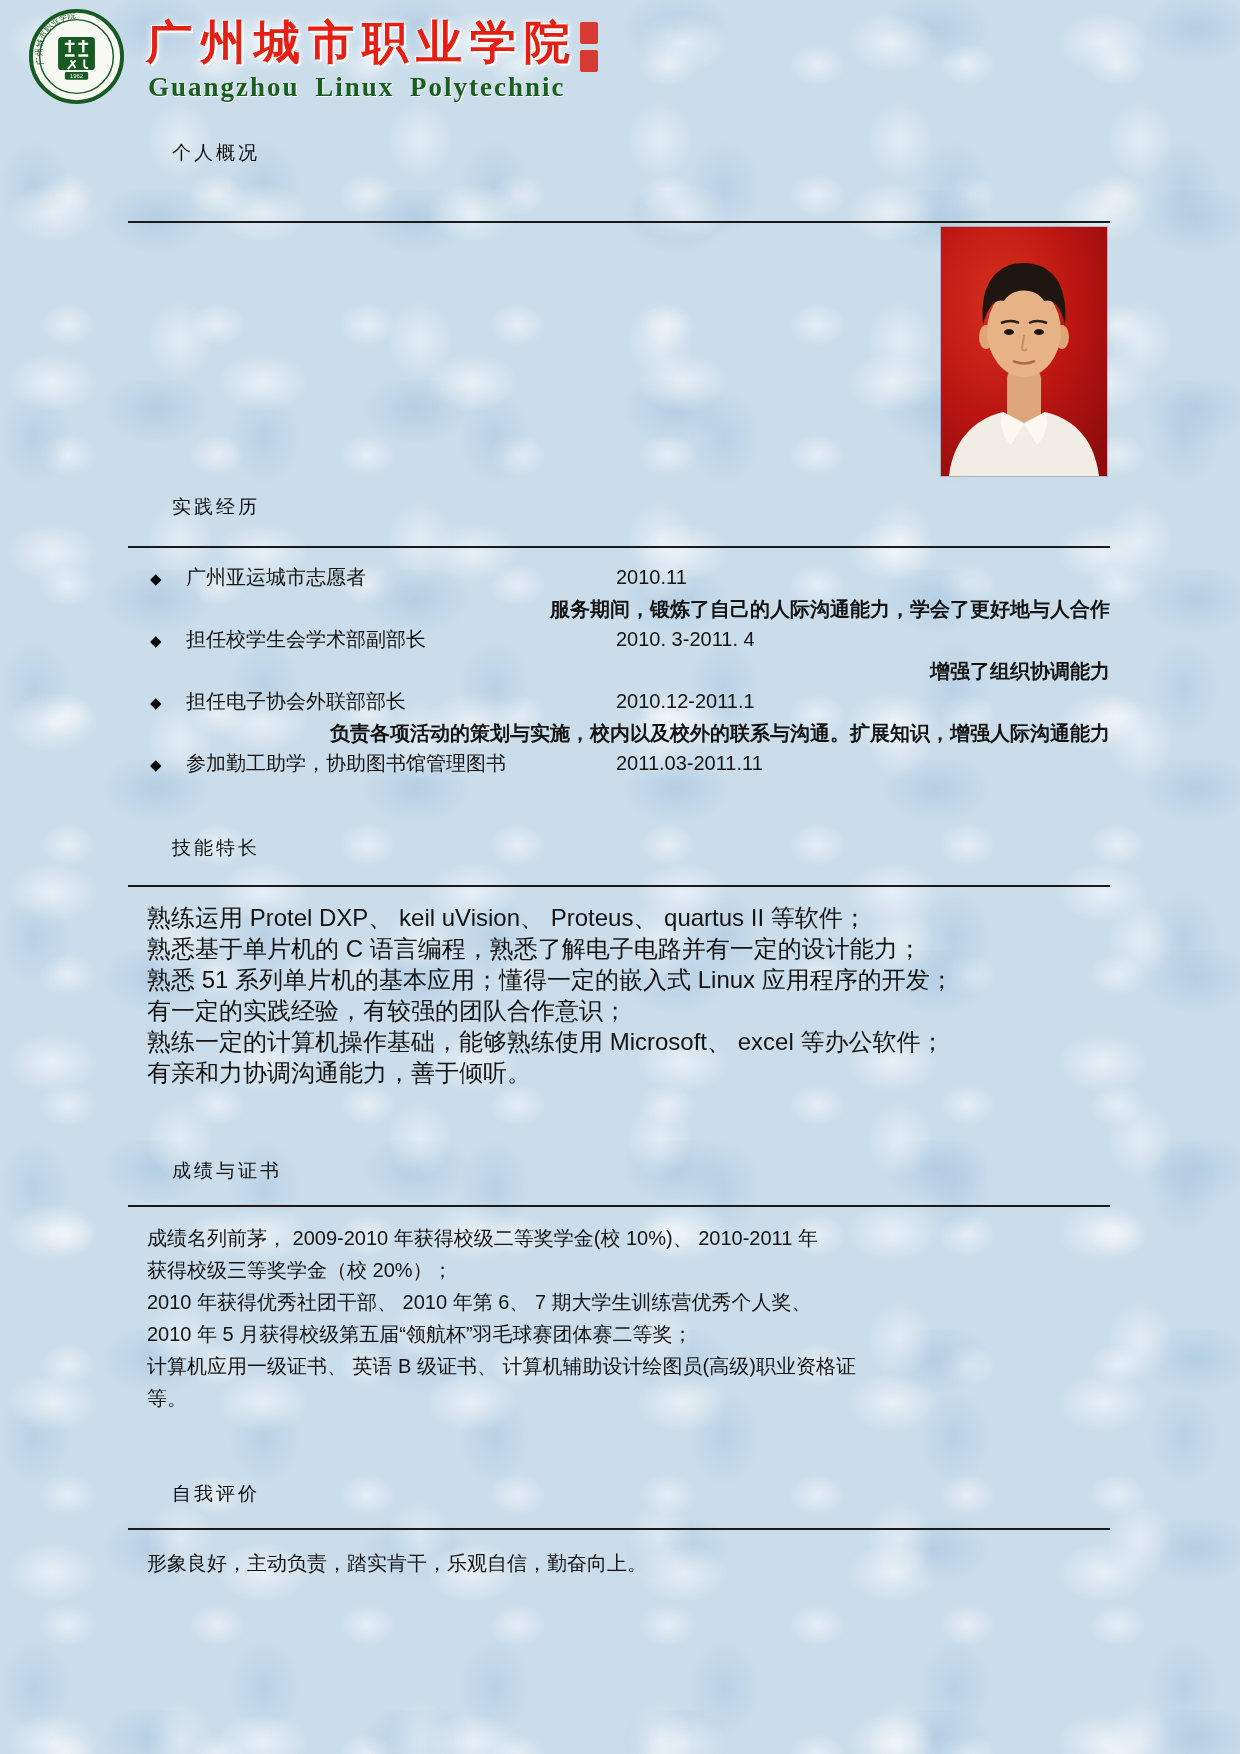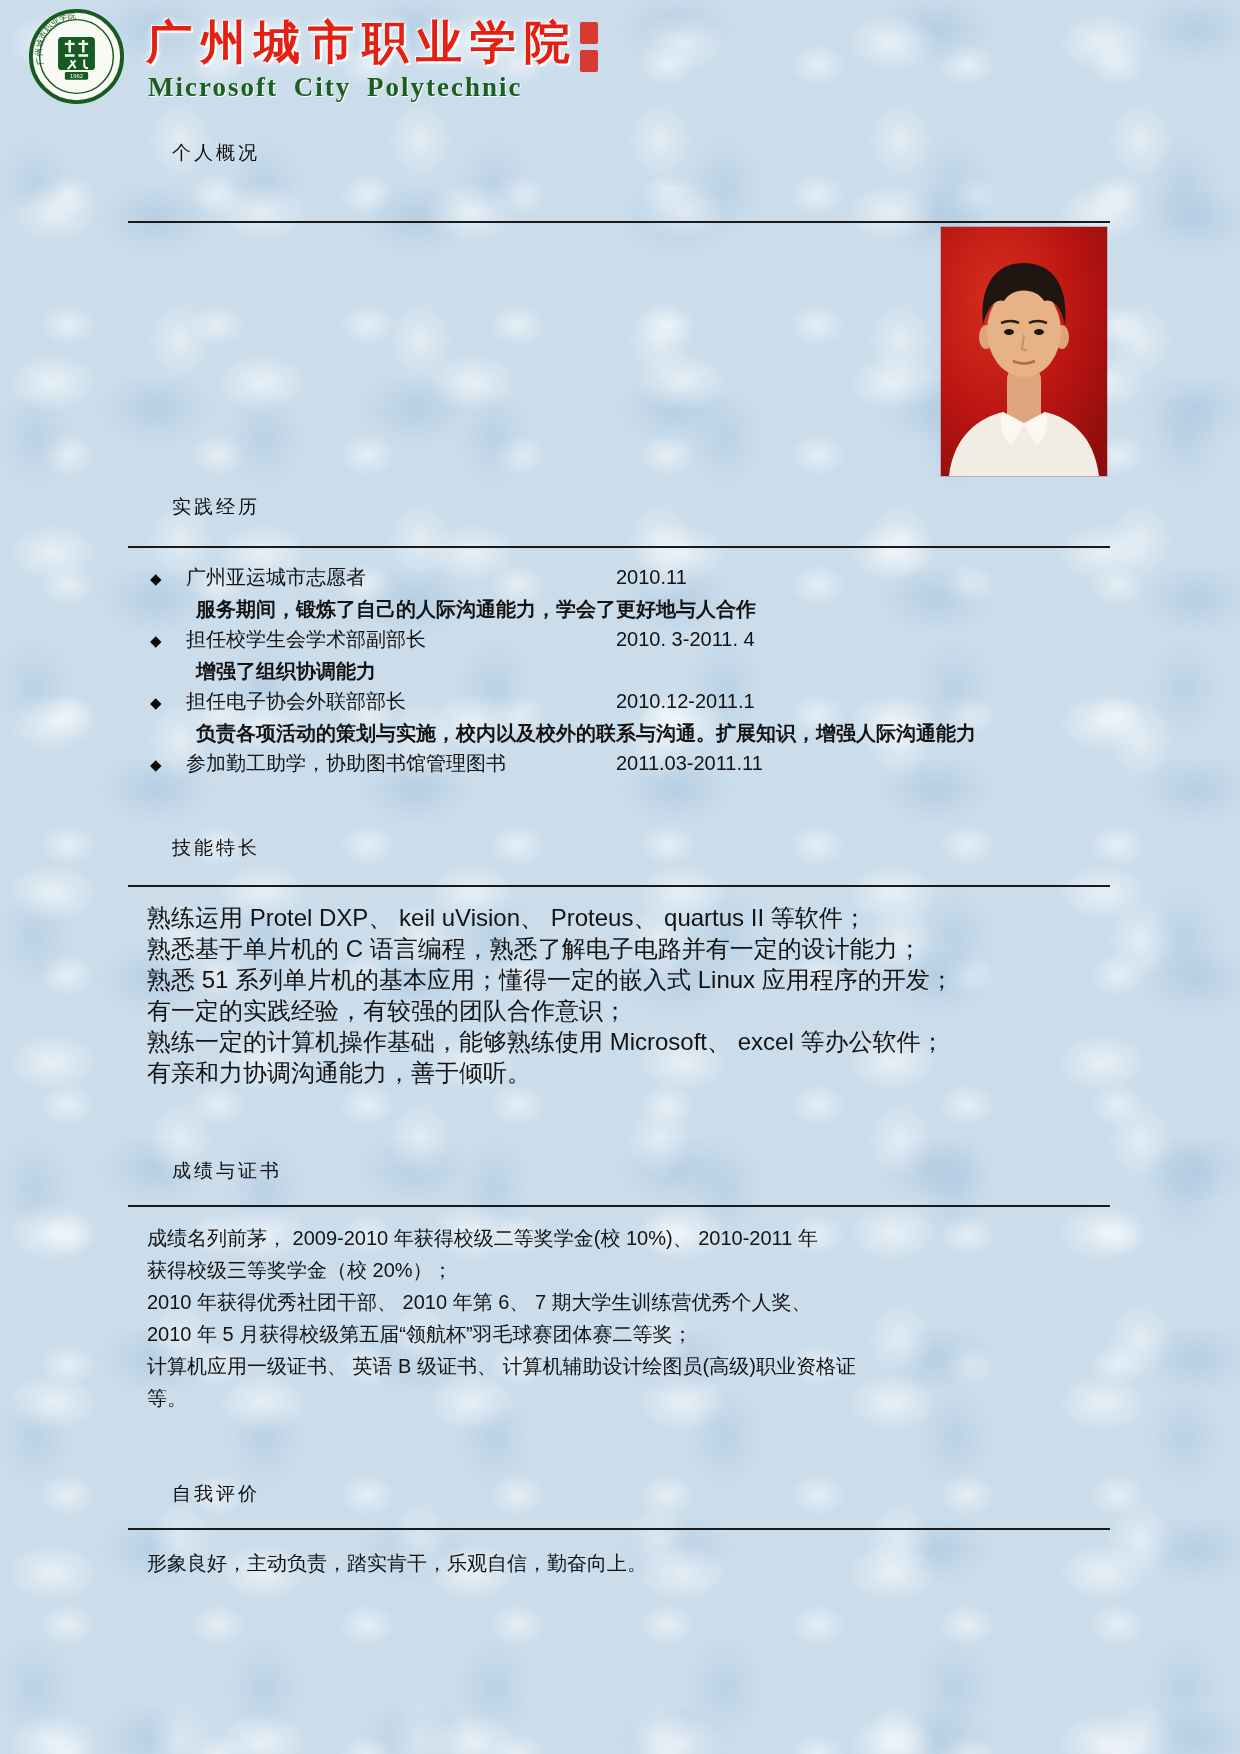--- a/index.html
+++ b/index.html
@@ -47,21 +47,21 @@
   .t-self{left:128px;top:1481px;}    .r-self{top:1528px;}
 
   .info{left:147px;top:228px;width:790px;font-size:20px;line-height:29px;white-space:nowrap;}
   .photo{left:941px;top:227px;width:166px;height:249px;box-shadow:0 0 0 1px rgba(120,40,40,.25);}
   .photo svg{display:block;width:100%;height:100%;}
 
   .exp-list{left:150px;top:562px;width:960px;font-size:20px;}
   .exp-row{display:flex;align-items:baseline;line-height:30px;white-space:nowrap;}
   .exp-row .bullet{width:36px;font-size:15px;color:#0a0a0a;}
   .exp-row .role{min-width:430px;font-family:Liberation Serif, serif;}
-  .exp-note{padding-left:46px;font-weight:bold;font-size:20px;line-height:30px;white-space:nowrap;}
+  .exp-note{padding-left:46px;font-weight:bold;font-size:20px;line-height:30px;white-space:nowrap;text-align:right;}
 
   .skill-lines{left:147px;top:902px;font-size:24px;line-height:31px;white-space:nowrap;}
   .ach-lines{left:147px;top:1222px;font-size:20px;line-height:32px;white-space:nowrap;}
   .self-text{left:147px;top:1548px;font-size:20px;line-height:30px;white-space:nowrap;}
 </style>
 </head>
 <body>
 
 <div class="page">
 
@@ -80,21 +80,21 @@
       <rect x="38" y="66" width="24" height="8" rx="1.5" fill="#175a22"></rect>
       <text x="50" y="72.5" font-size="6" fill="#ffffff" text-anchor="middle">1962</text>
     </svg>
   </div>
 
   <div class="abs zh-title">广州城市职业学院</div>
   <div class="abs seal-mark">
       <i></i>
       <i></i>
     </div>
-  <div class="abs en-title">Microsoft City Polytechnic</div>
+  <div class="abs en-title">Guangzhou Linux Polytechnic</div>
 
   <div class="abs sec-title t-profile">个人概况</div>
   <div class="abs rule r-profile"></div>
 
 
   <div class="abs photo">
     <svg viewBox="0 0 166 249" xmlns="http://www.w3.org/2000/svg" aria-hidden="true">
       <defs>
         <radialGradient id="pbg" cx="35%" cy="30%" r="85%">
           <stop offset="0" stop-color="#d6301f"></stop>

